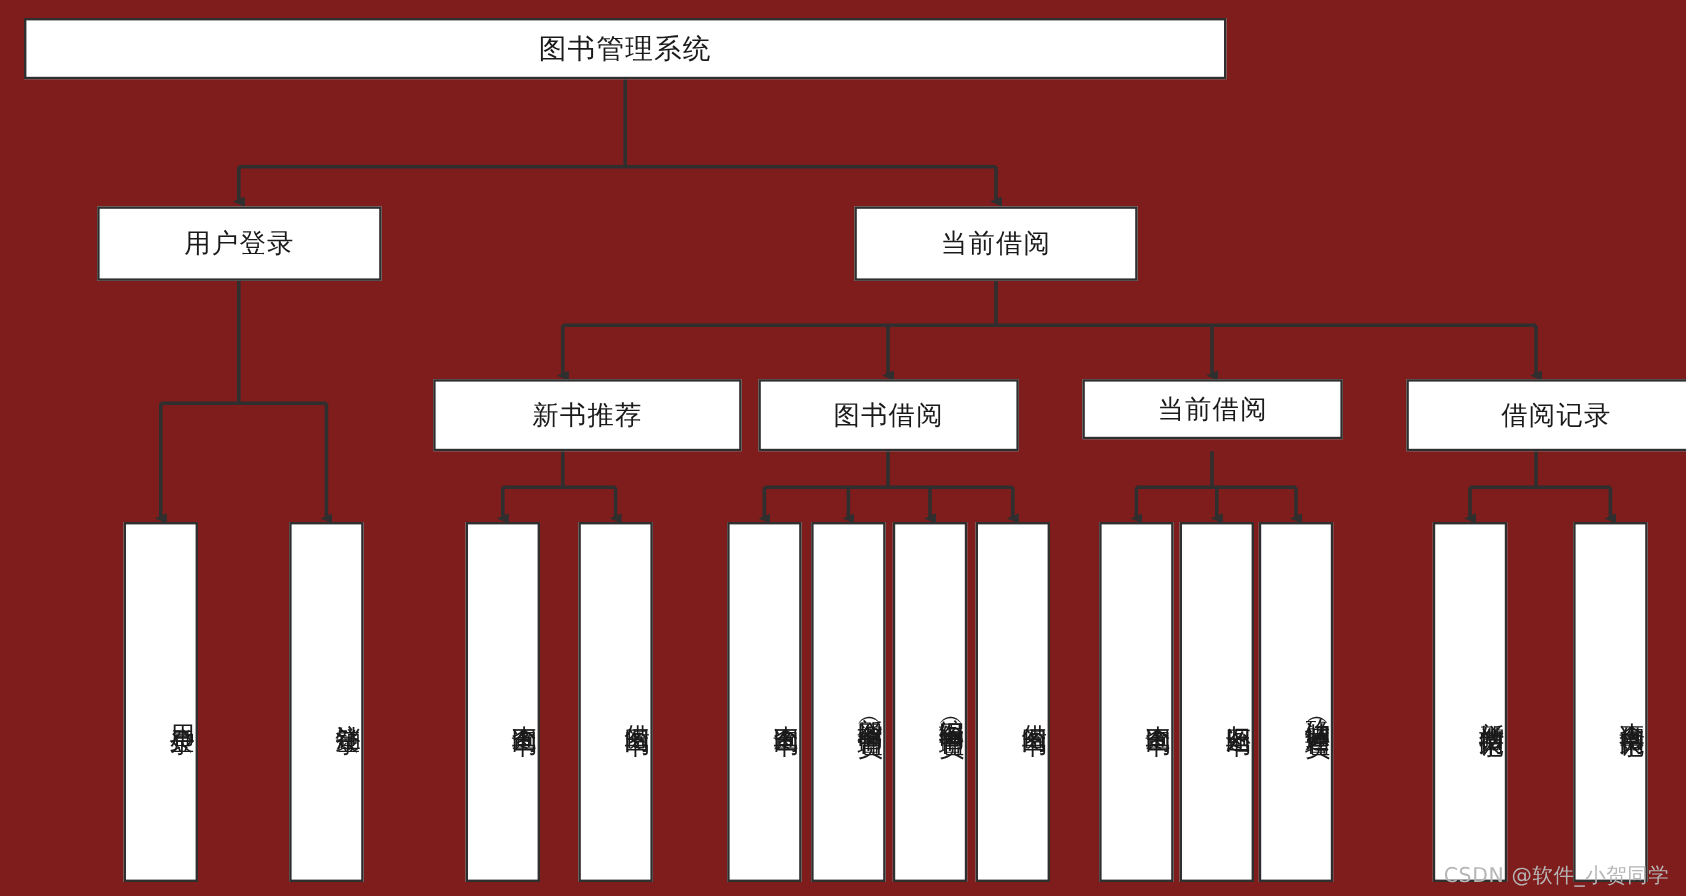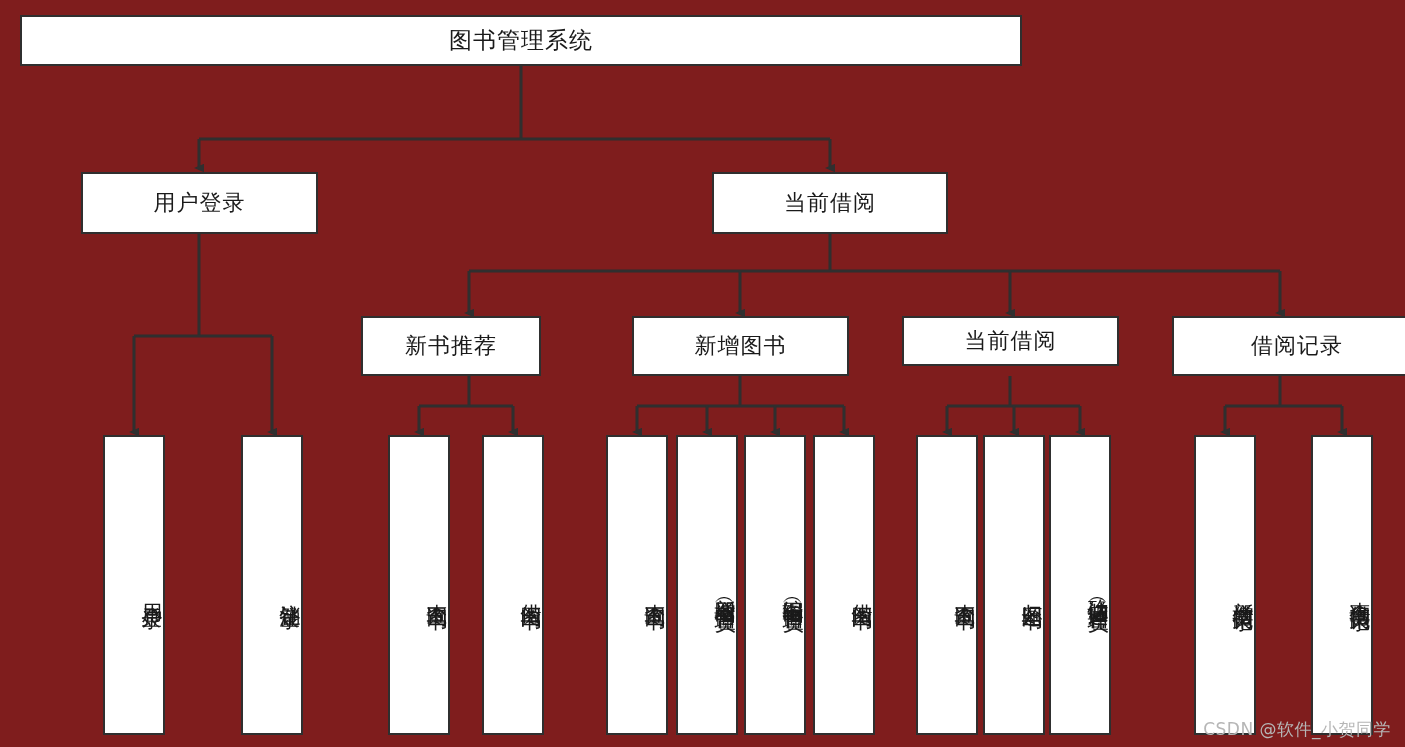--- a/index.html
+++ b/index.html
@@ -123,22 +123,22 @@
       <path d="M 1225 406 L 1225 432" marker-end="url(#arrowhead)"></path>
       <path d="M 1342 406 L 1342 432" marker-end="url(#arrowhead)"></path>
     </g>
   </svg>
 
   <div class="node node-root" style="left:20px; top:15px; width:1002px; height:51px;">图书管理系统</div>
 
   <div class="node node-l2" style="left:81px; top:172px; width:237px; height:62px;">用户登录</div>
   <div class="node node-l2" style="left:712px; top:172px; width:236px; height:62px;">当前借阅</div>
 
-  <div class="node node-l3" style="left:361px; top:316px; width:180px; height:60px;">新书推荐</div>
-  <div class="node node-l3" style="left:632px; top:316px; width:217px; height:60px;">新增图书</div>
+  <div class="node node-l3" style="left:361px; top:316px; width:257px; height:60px;">新书推荐</div>
+  <div class="node node-l3" style="left:632px; top:316px; width:217px; height:60px;">图书借阅</div>
   <div class="node node-l3" style="left:902px; top:316px; width:217px; height:50px;">当前借阅</div>
   <div class="node node-l3" style="left:1172px; top:316px; width:250px; height:60px;">借阅记录</div>
 
   <div class="node node-leaf" style="left:103px; top:435px; width:62px; height:300px;">用户登录</div>
   <div class="node node-leaf" style="left:241px; top:435px; width:62px; height:300px;">注销登录</div>
 
   <div class="node node-leaf" style="left:388px; top:435px; width:62px; height:300px;">查询图书</div>
   <div class="node node-leaf" style="left:482px; top:435px; width:62px; height:300px;">借阅图书</div>
 
   <div class="node node-leaf" style="left:606px; top:435px; width:62px; height:300px;">查询图书</div>

